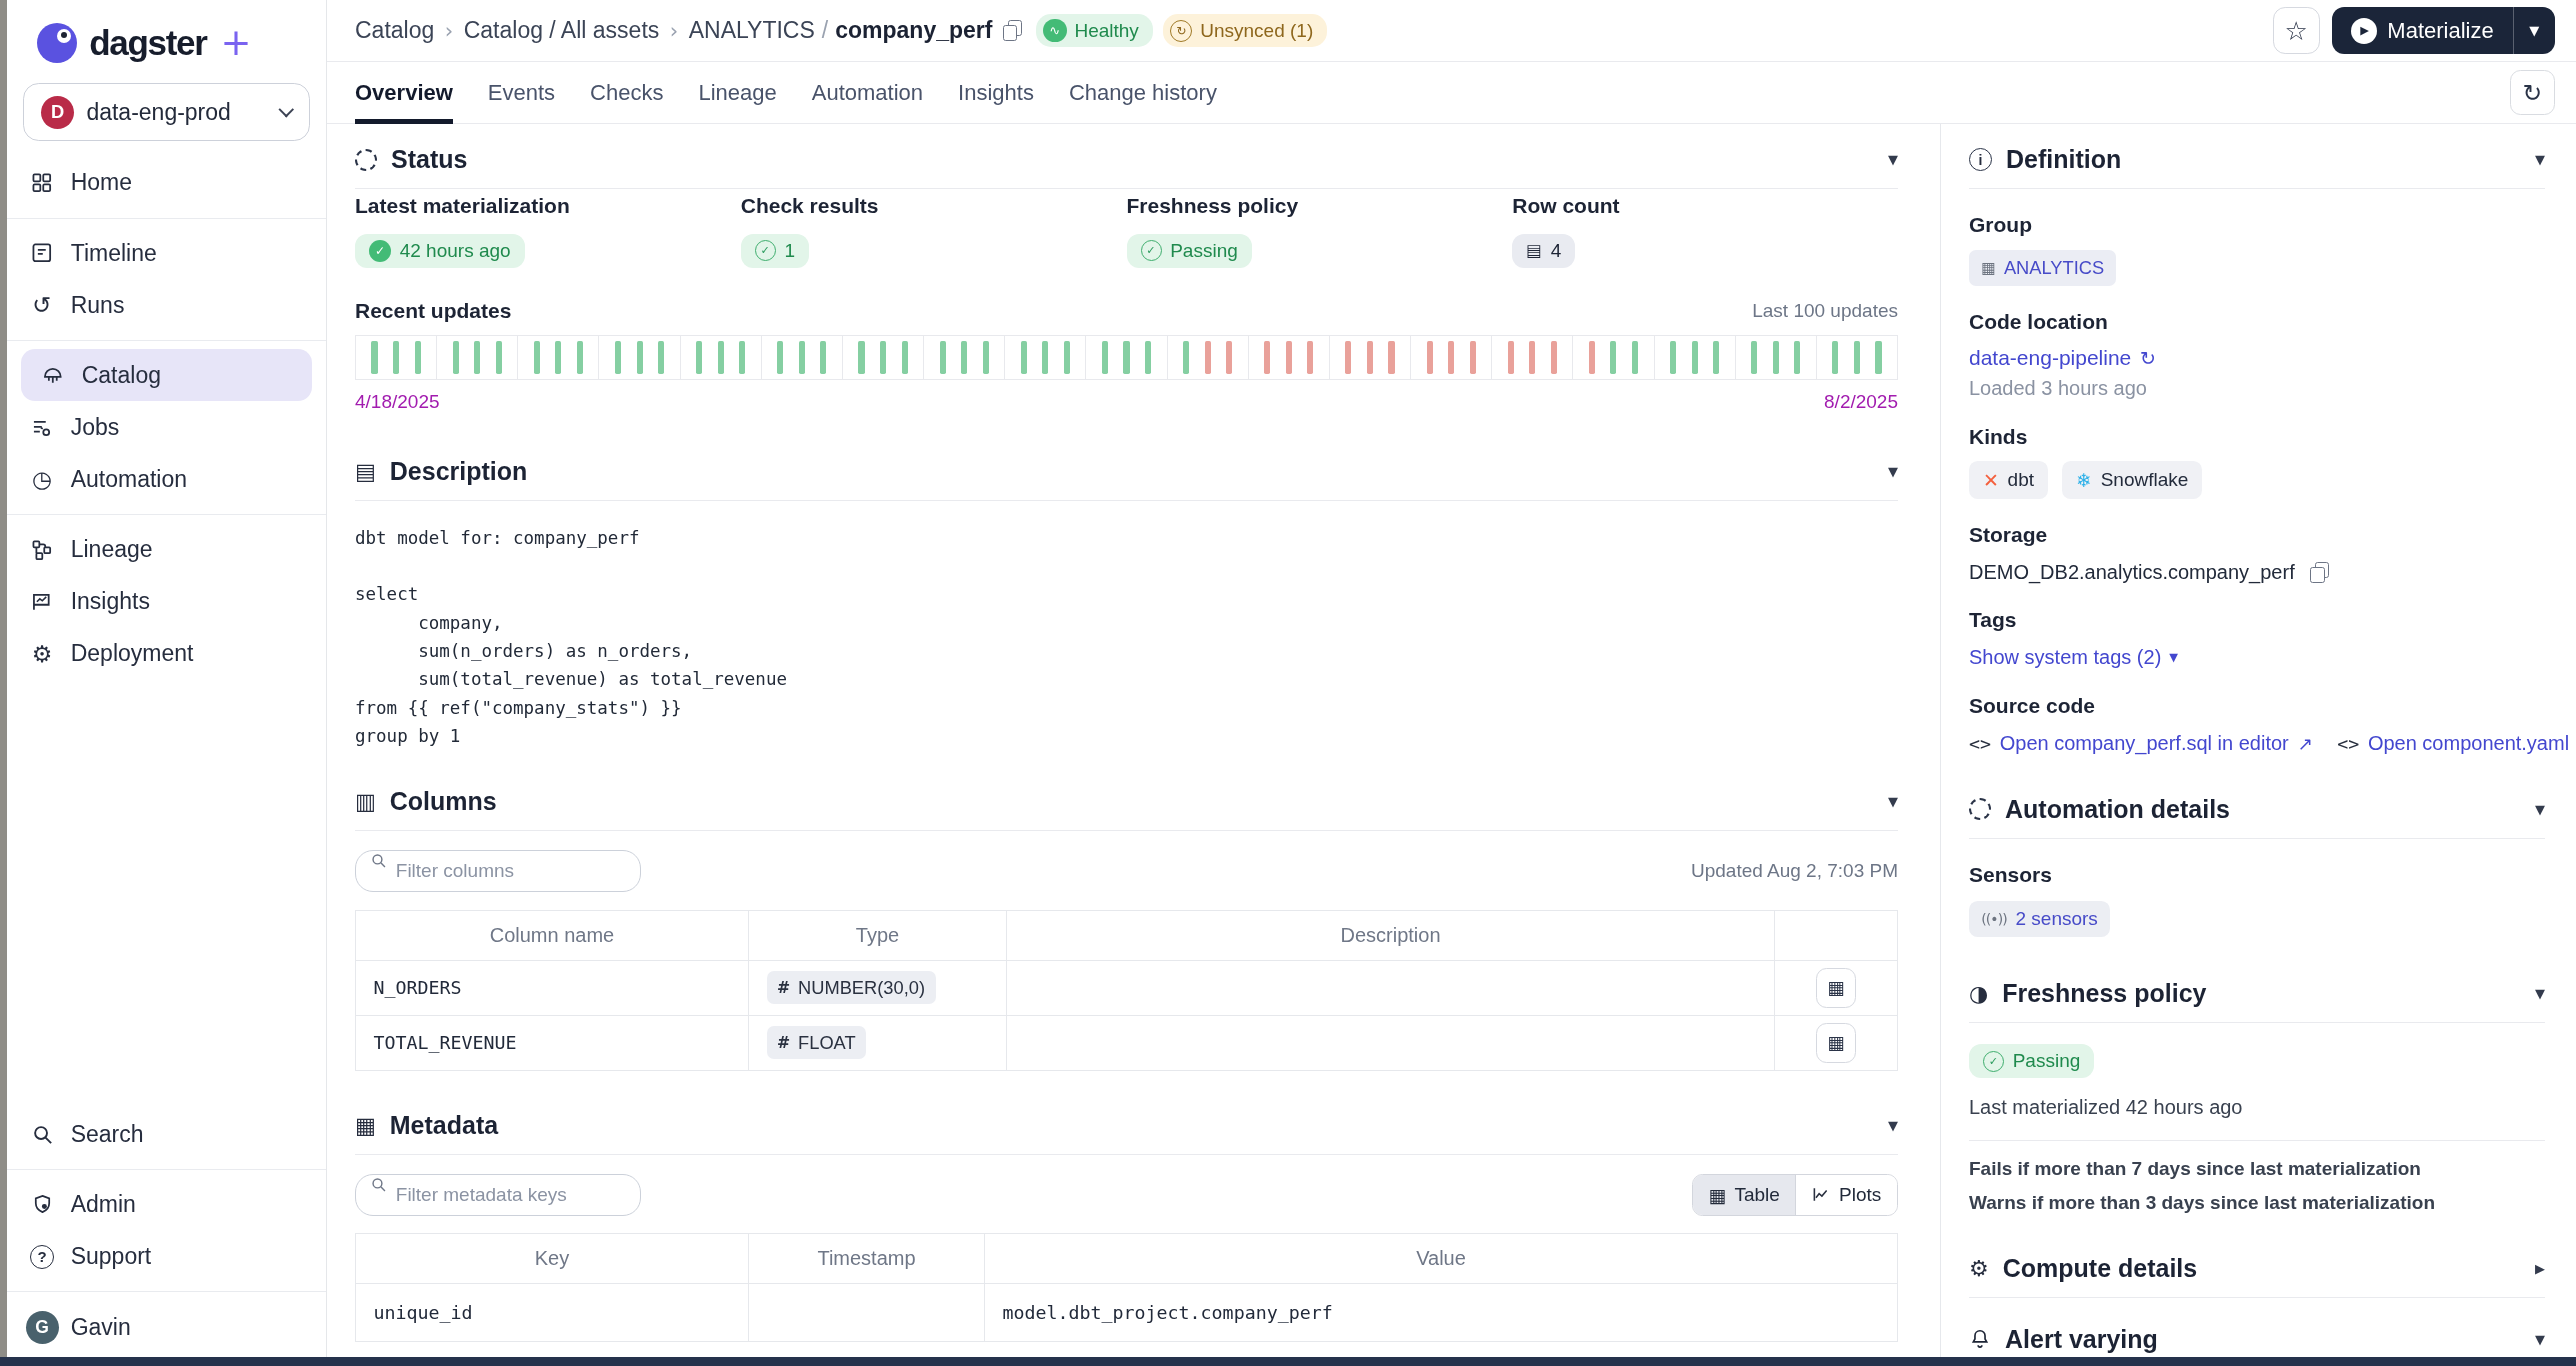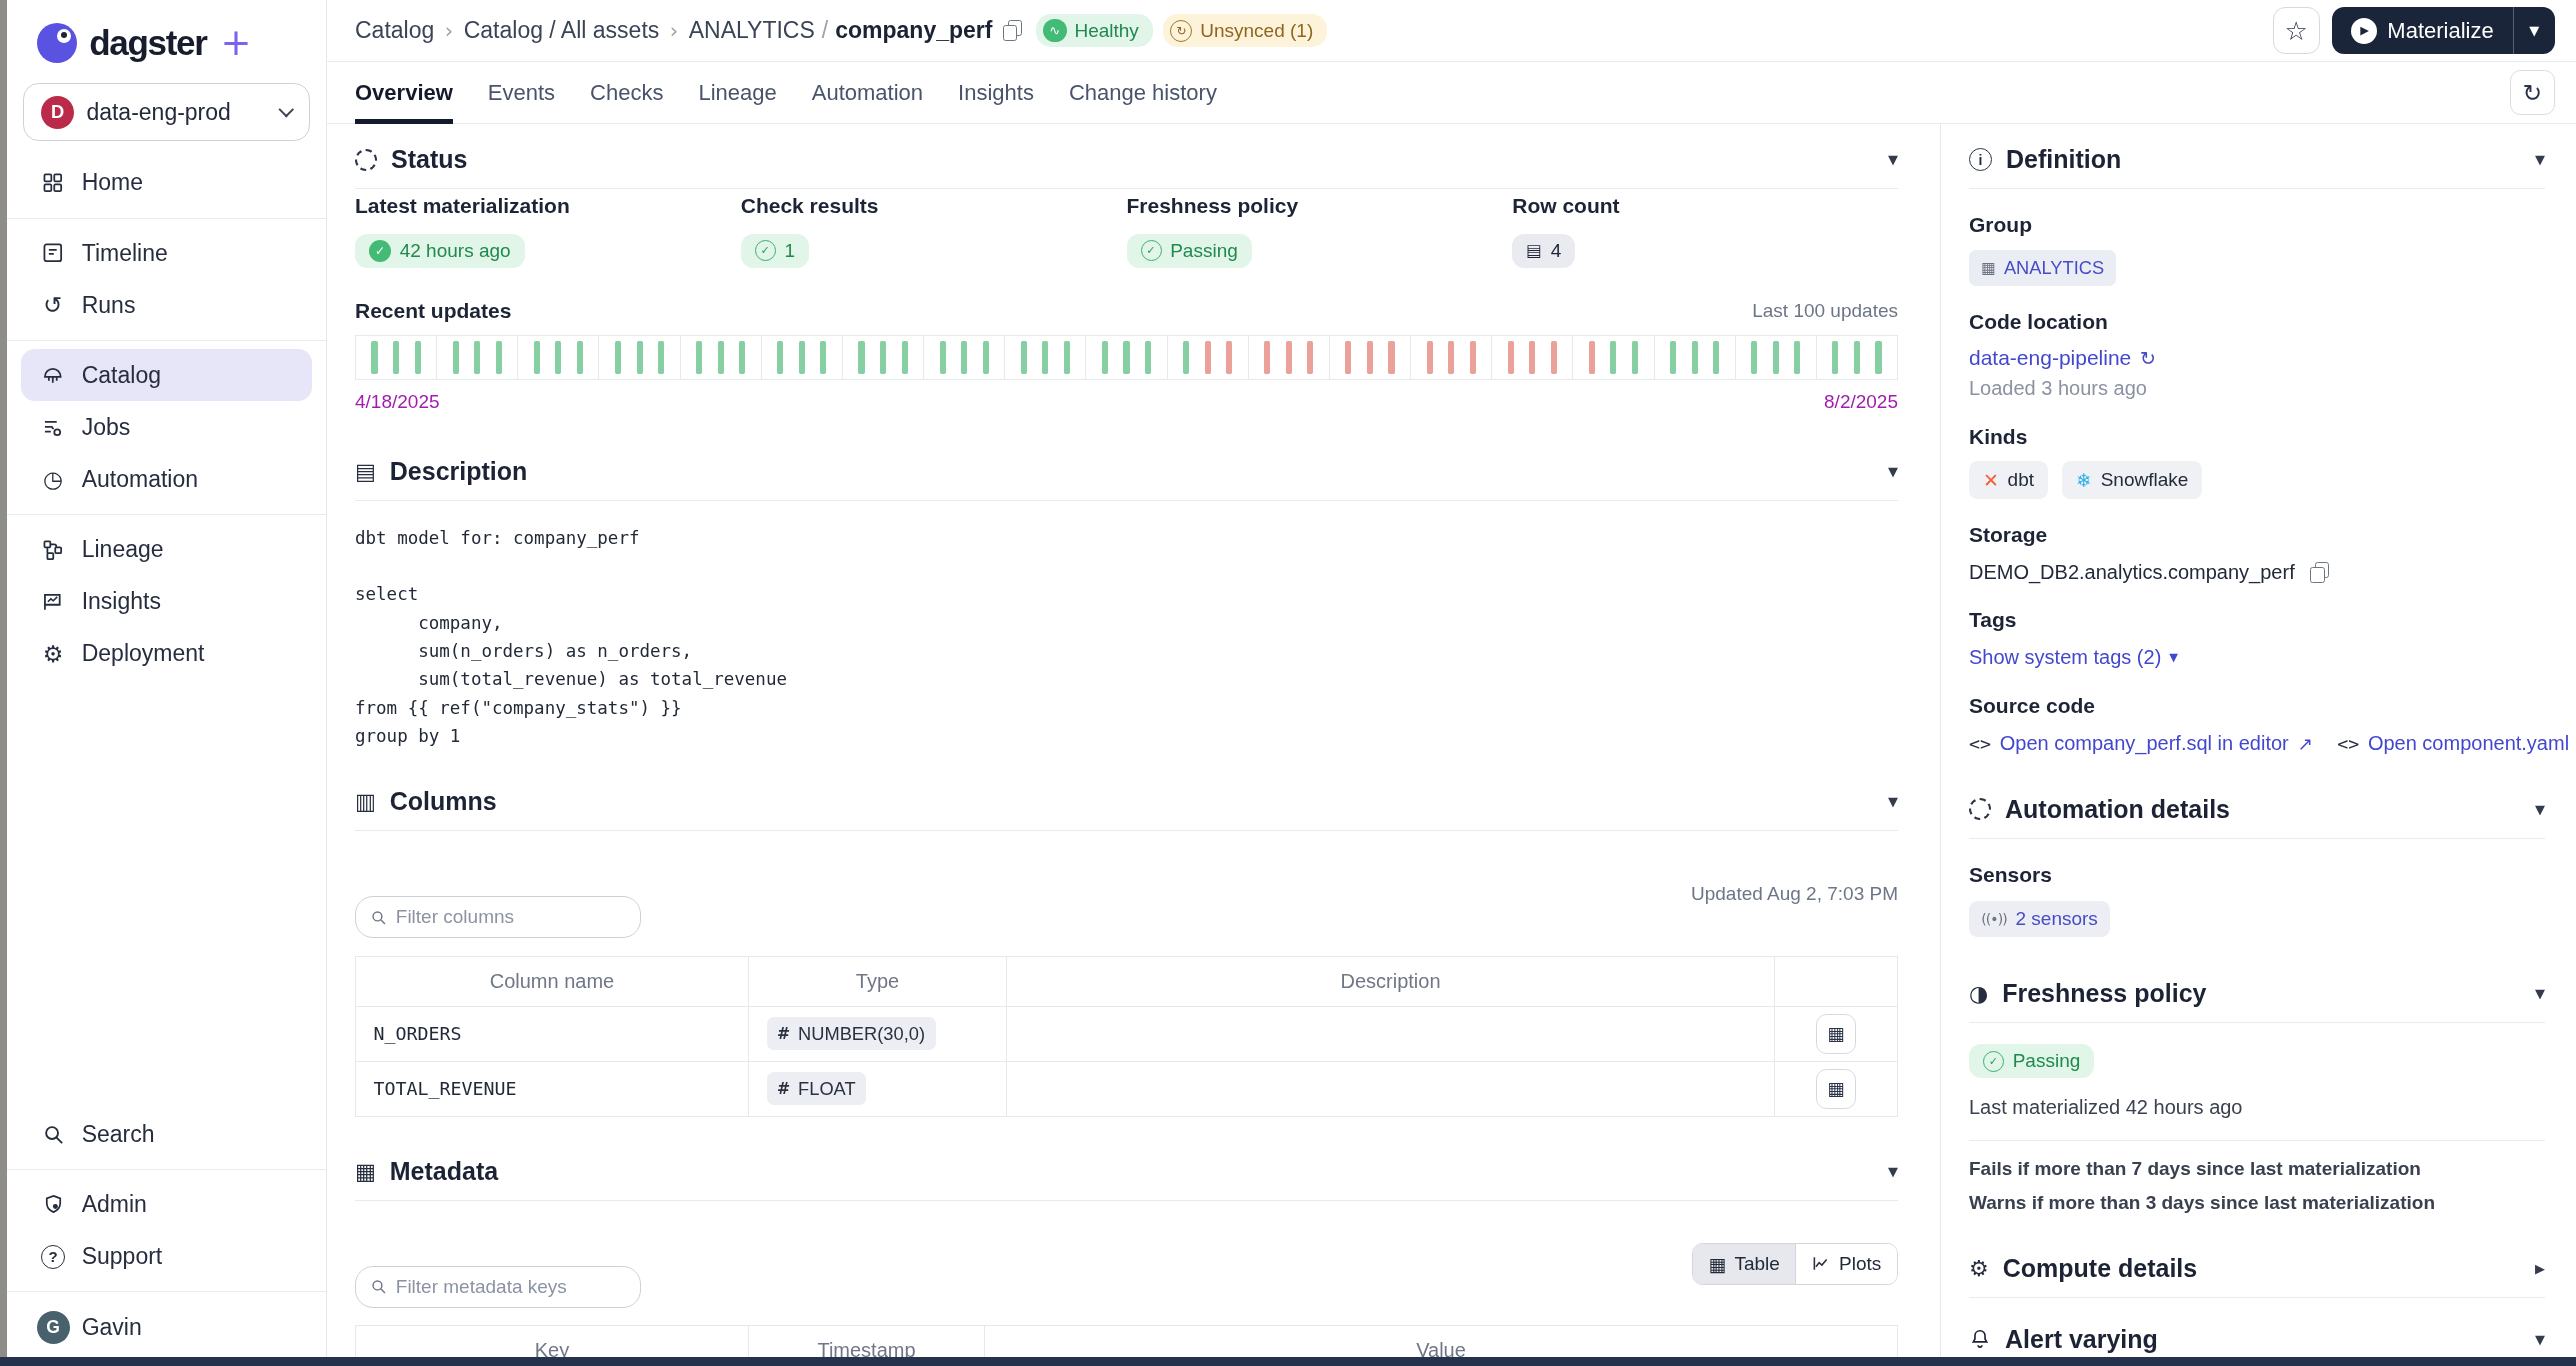--- a/index.html
+++ b/index.html
@@ -20,21 +20,21 @@
   .octopus { width:40px; height:40px; border-radius:50%; background:#5a52e0; position:relative; flex:none; }
   .octopus::before { content:""; position:absolute; width:14px; height:14px; border-radius:50%; background:#fff; right:6.1px; top:6.1px; }
   .octopus::after { content:""; position:absolute; width:6.1px; height:6.1px; border-radius:50%; background:#1d2433; right:9.6px; top:9.6px; }
   .logo-text { font-size:35px; font-weight:600; color:#171d2c; letter-spacing:-1.3px; }
   .logo-plus { font-size:37px; font-weight:500; color:#7a63f0; margin-left:1.7px; }
   .deploy { margin:14px 15.7px 5.2px; height:58px; border:1.3px solid #cdd1da; border-radius:15.7px; display:flex; align-items:center; gap:12.2px; padding:0 17.5px; cursor:pointer; background:#fff; }
   .deploy-badge { width:33px; height:33px; border-radius:50%; background:#b92b48; color:#fff; font-size:18.3px; font-weight:700; display:flex; align-items:center; justify-content:center; flex:none; }
   .deploy-name { font-size:23px; color:#232a3a; flex:1; }
   .chev { width:10.5px; height:10.5px; border-right:2.2px solid #3c4354; border-bottom:2.2px solid #3c4354; transform:rotate(45deg); margin-top:-5.2px; flex:none; }
   .nav { padding-top:10.5px; }
-  .nav-item { display:flex; align-items:center; gap:15.7px; height:52px; padding-left:33px; font-size:23px; color:#262d3e; cursor:pointer; }
+  .nav-item { display:flex; align-items:center; gap:15.7px; height:52px; padding-left:22px; font-size:23px; color:#262d3e; cursor:pointer; }
   .nav-item .nicon { width:26px; display:flex; justify-content:center; align-items:center; color:#262d3e; font-size:23px; flex:none; }
   .nav-item.active { background:#e7e5f8; border-radius:14px; margin:0 14px; padding-left:19px; }
   .nav-divider { height:0.9px; background:#e9ebef; margin:8.7px 0; }
   .sidebar-spacer { flex:1; }
   .avatar { width:33px; height:33px; border-radius:50%; background:#49616c; color:#fff; font-size:17.5px; font-weight:700; display:flex; align-items:center; justify-content:center; flex:none; }
   .q-circle { width:24.4px; height:24.4px; border-radius:50%; border:1.7px solid #262d3e; font-size:15px; font-weight:700; display:flex; align-items:center; justify-content:center; }
 
   
   .right-of-sidebar { flex:1; display:flex; flex-direction:column; min-width:0; }
   .topbar { height:62px; flex:none; border-bottom:0.9px solid #e9eaee; display:flex; align-items:center; padding:0 21px 0 28px; }
@@ -89,21 +89,21 @@
   .tick-cell { flex:1; border:0.9px solid #e8e9ed; border-left:none; display:flex; align-items:center; justify-content:space-evenly; background:#fff; }
   .tick-cell:first-child { border-left:0.9px solid #e8e9ed; }
   .tick { width:6.1px; height:33px; border-radius:1.7px; cursor:pointer; }
   .tick-ok { background:#85cfa2; }
   .tick-fail { background:#e9a19a; }
   .strip-dates { display:flex; justify-content:space-between; font-size:19px; color:#a21caf; margin-top:10.5px; }
 
   .desc-code { font-family:"DejaVu Sans Mono",monospace; font-size:17.5px; line-height:1.62; color:#222a38; white-space:pre; margin:23px 0 8.7px; }
 
   .filter-row { display:flex; align-items:center; justify-content:space-between; margin:19px 0 17.5px; }
-  .filter-input { width:286px; height:42px; border:1.3px solid #ccd1da; border-radius:18px; display:flex; align-items:center; gap:8.7px; padding:0 14px; background:#fff;margin-top:46px; }
+  .filter-input { width:286px; height:42px; border:1.3px solid #ccd1da; border-radius:18px; display:flex; gap:8.7px; padding:0 14px; background:#fff; }
   .filter-input input { border:none; outline:none; font-size:19px; color:#222a3a; width:100%; font-family:inherit; background:transparent; }
   .filter-input input::placeholder { color:#8b93a3; }
   .updated-text { font-size:19px; color:#6d7687; }
   .seg { display:flex; border:1.3px solid #d3d6dd; border-radius:10.5px; overflow:hidden; height:42px; background:#fff; }
   .seg-btn { display:flex; align-items:center; gap:7.9px; padding:0 15.7px; font-size:19px; color:#222a3a; background:#fff; cursor:pointer; }
   .seg-btn.active { background:#e6e8ee; }
   .seg-btn + .seg-btn { border-left:1.3px solid #d3d6dd; }
 
   table.data-table { width:100%; border-collapse:collapse; border:0.9px solid #e6e8ec; table-layout:fixed; }
   .data-table th { font-size:20px; font-weight:400; color:#6f7787; text-align:center; padding:13px 33px; border:0.9px solid #e6e8ec; }

